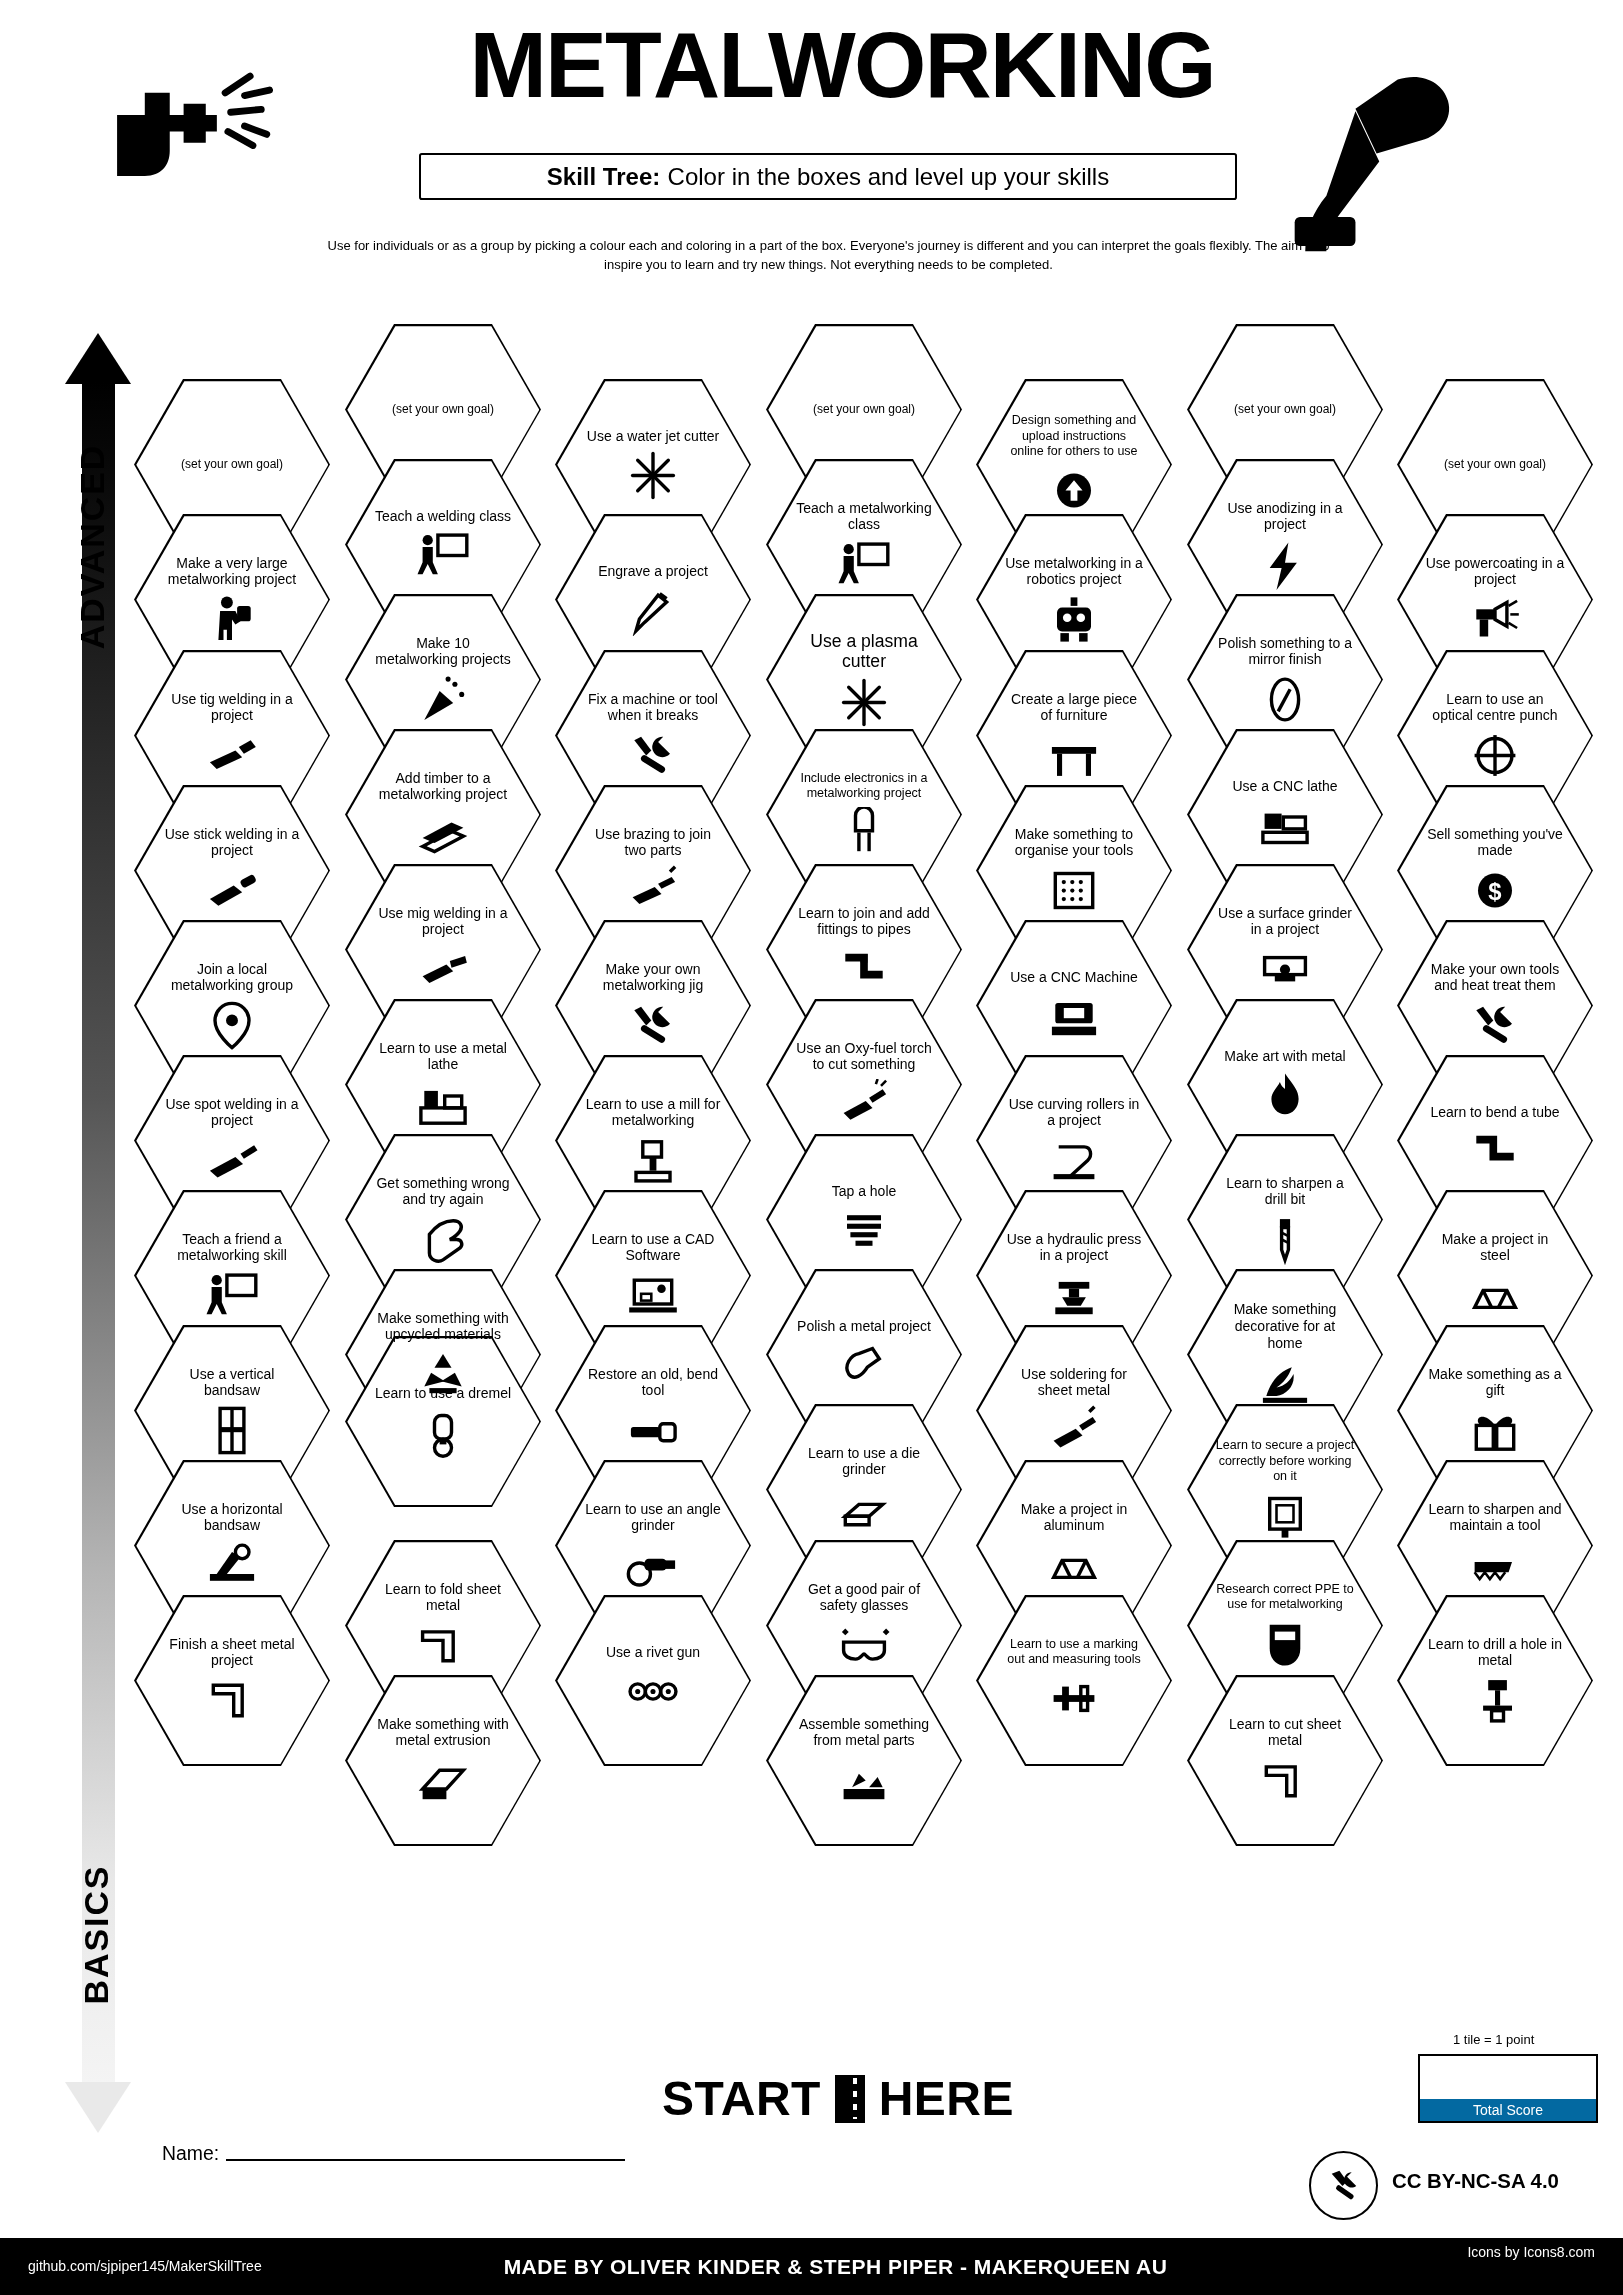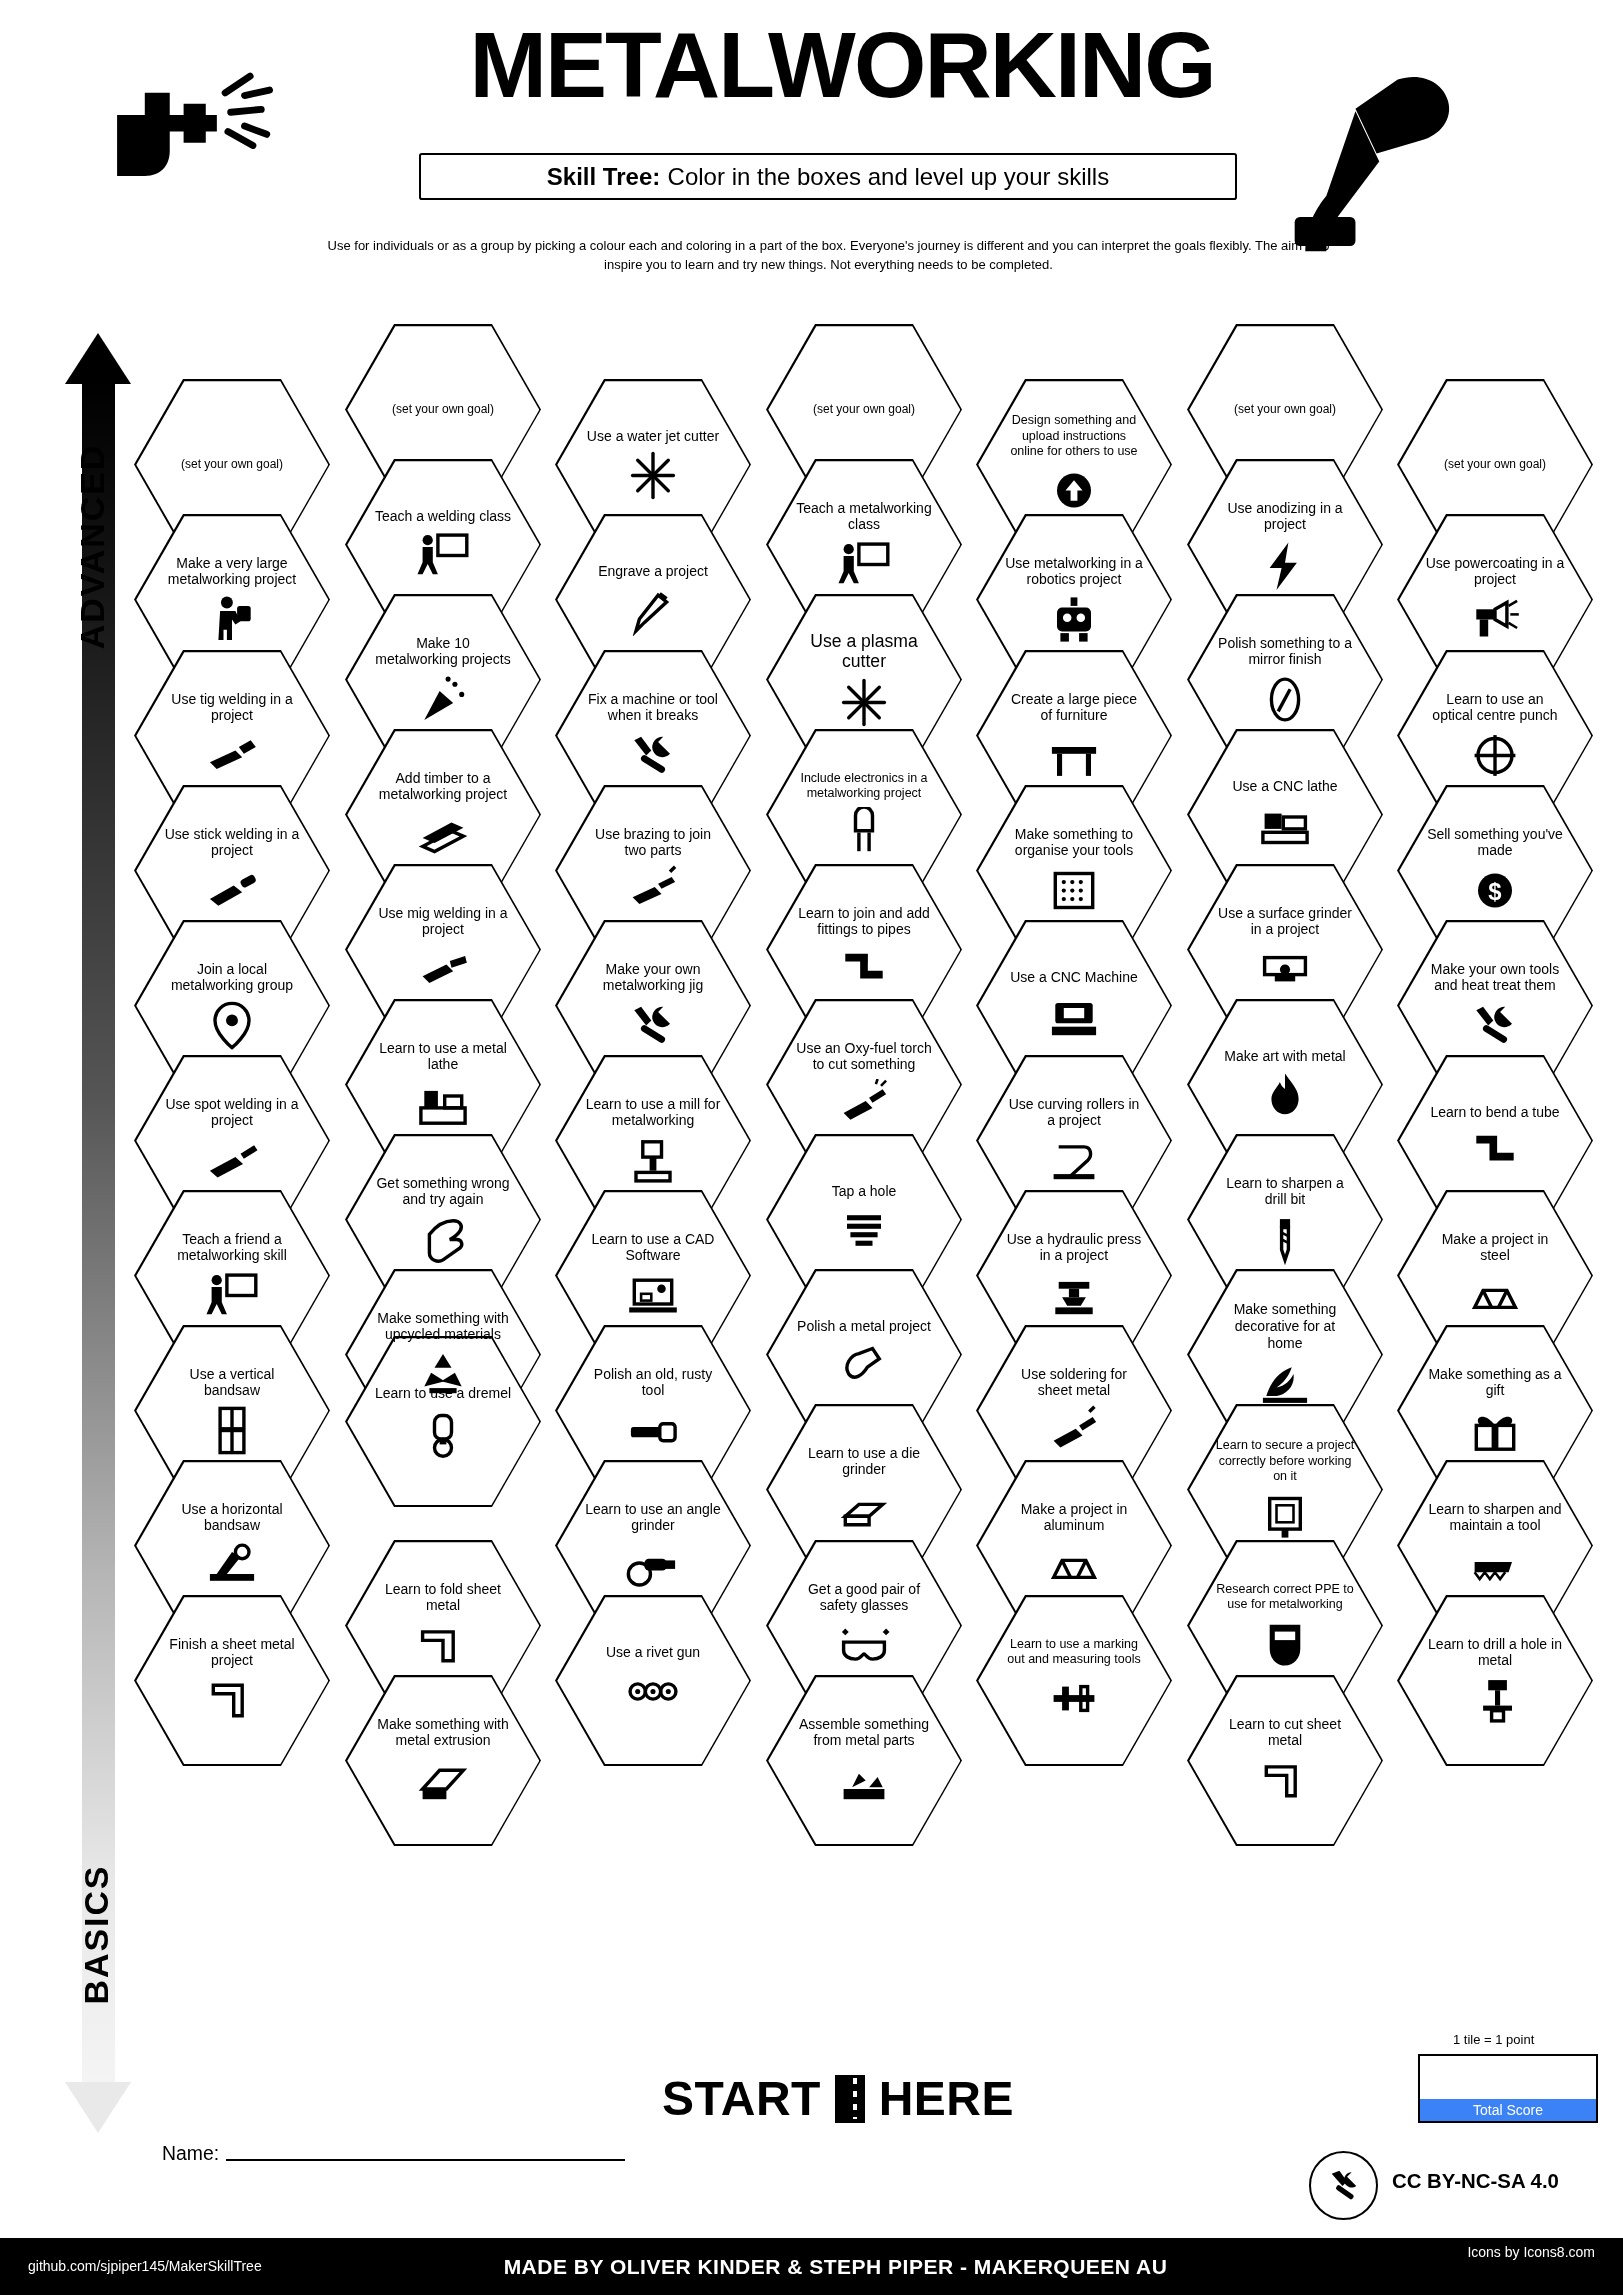--- a/index.html
+++ b/index.html
@@ -92,21 +92,21 @@
   #startrow{position:absolute;left:662px;top:2073px;width:352px;height:51px;
     display:flex;align-items:center;justify-content:center;gap:14px;}
   #startrow .word{font-size:48px;font-weight:bold;letter-spacing:0.5px;}
   #road{width:40px;height:48px;background:#000;position:relative;}
   #road:before{content:"";position:absolute;left:18px;top:3.7px;width:3.7px;height:41px;
     background:repeating-linear-gradient(to bottom,#fff 0,#fff 6.5px,#000 6.5px,#000 13px);}
 
   
   #scorebox{position:absolute;left:1418px;top:2054px;width:180px;height:69px;
     border:2.8px solid #000;box-sizing:border-box;}
-  #score-inner{position:absolute;left:0;bottom:0;width:100%;height:22px;background:#3b82f6;
+  #score-inner{position:absolute;left:0;bottom:0;width:100%;height:22px;background:#0369a1;
     color:#fff;font-size:14px;display:flex;align-items:center;justify-content:center;margin-top:20px;}
   #tile-point{position:absolute;left:1453px;top:2032px;font-size:13px;}
 
   
   #nameline{position:absolute;left:162px;top:2142px;width:463px;display:flex;align-items:flex-end;gap:6.5px;}
   #nameline .lbl{font-size:19.4px;}
   #nameline .rule{flex:1;border-bottom:2.3px solid #000;height:1.9px;margin-bottom:3.7px;}
 
   
   #cc{position:absolute;left:1392px;top:2170px;font-size:20.4px;font-weight:bold;}
@@ -527,21 +527,21 @@
             <circle cx="42" cy="22" r="5" fill="#000"></circle>
             <rect x="18" y="28" width="12" height="8" fill="none" stroke="#000" stroke-width="3"></rect>
           </svg>
         </div>
       </div>
     </div>
     <div class="hex" style="left: 555px; top: 1325px;">
       <div class="shape"></div>
       <div class="inner"></div>
       <div class="content">
-        <div class="txt">Polish an old, rusty tool</div>
+        <div class="txt">Restore an old, bend tool</div>
         <div class="ico">
           <svg width="56" height="51" viewBox="0 0 64 60">
             <rect x="6" y="26" width="34" height="12" rx="3" fill="#000"></rect>
             <rect x="40" y="22" width="18" height="20" rx="4" fill="none" stroke="#000" stroke-width="4"></rect>
           </svg>
         </div>
       </div>
     </div>
     <div class="hex" style="left: 555px; top: 1460px;">
       <div class="shape"></div>

